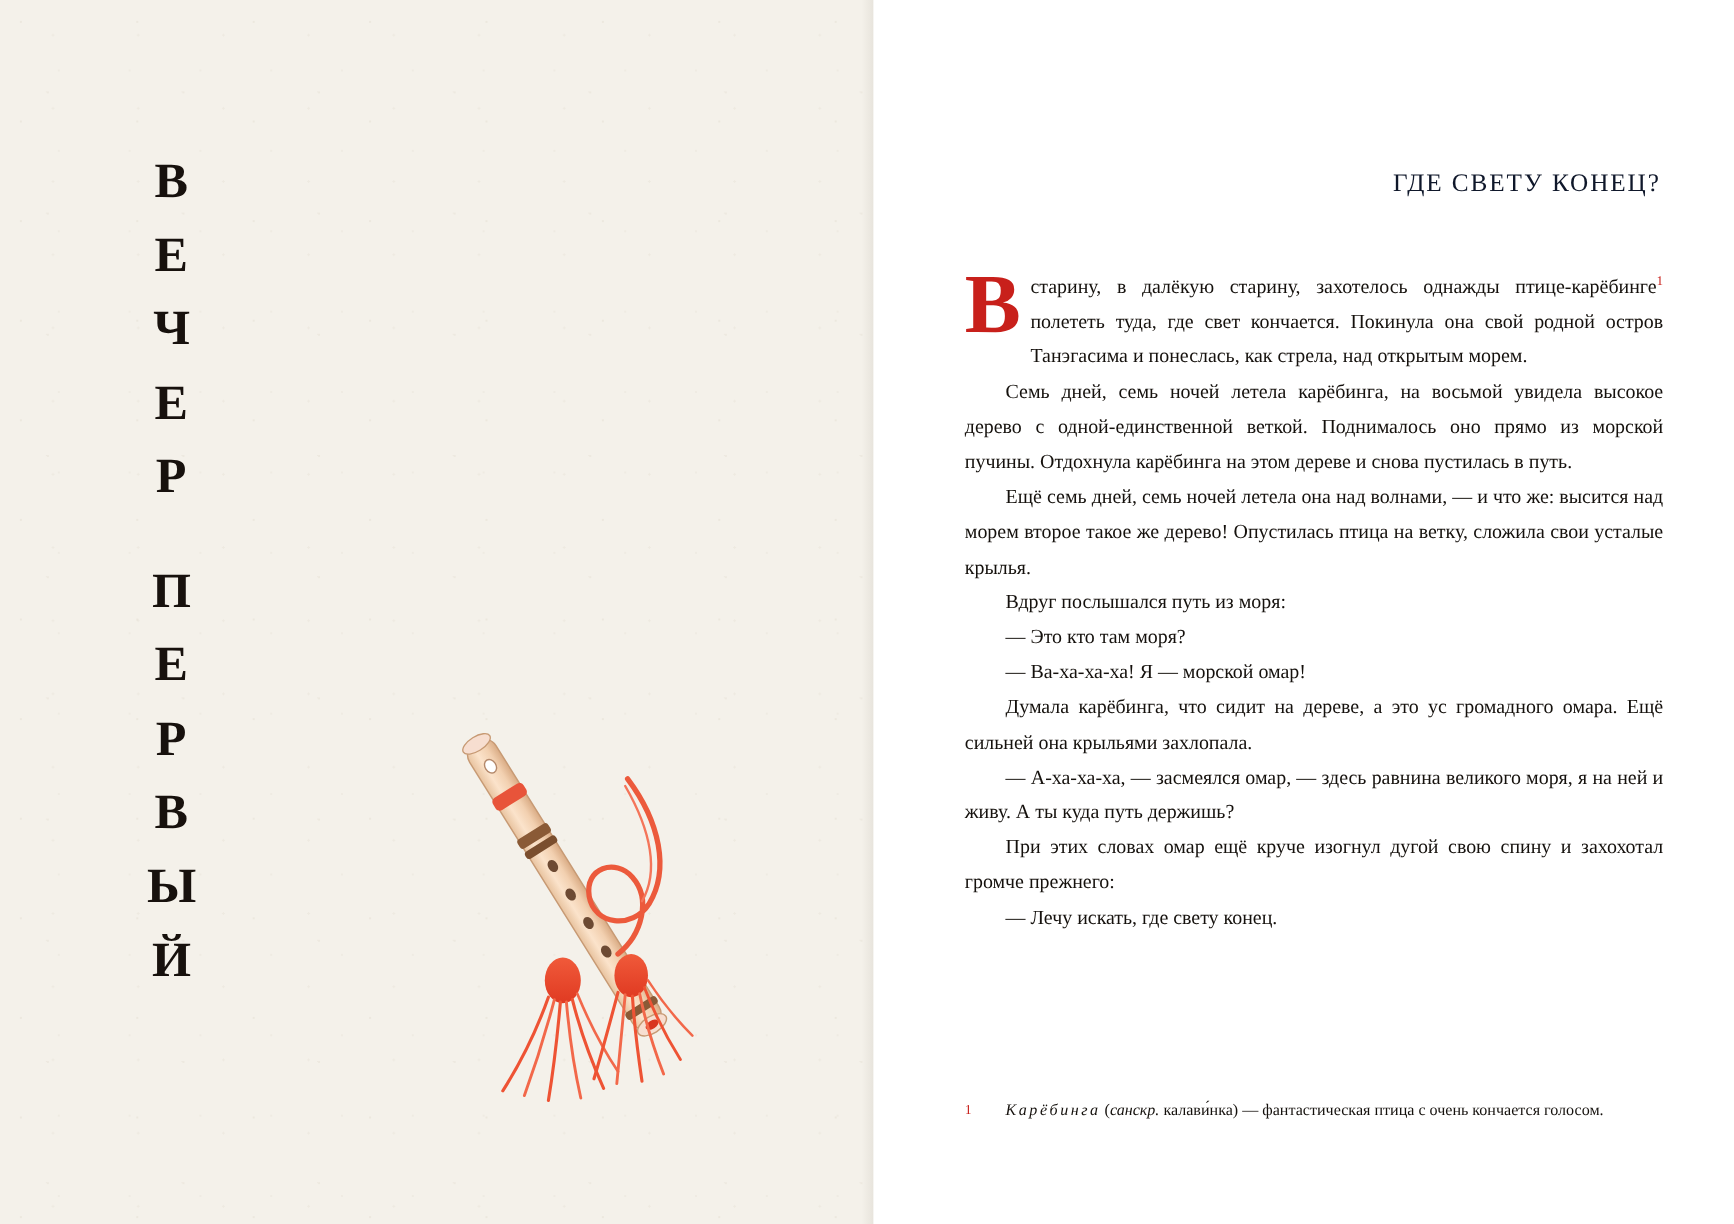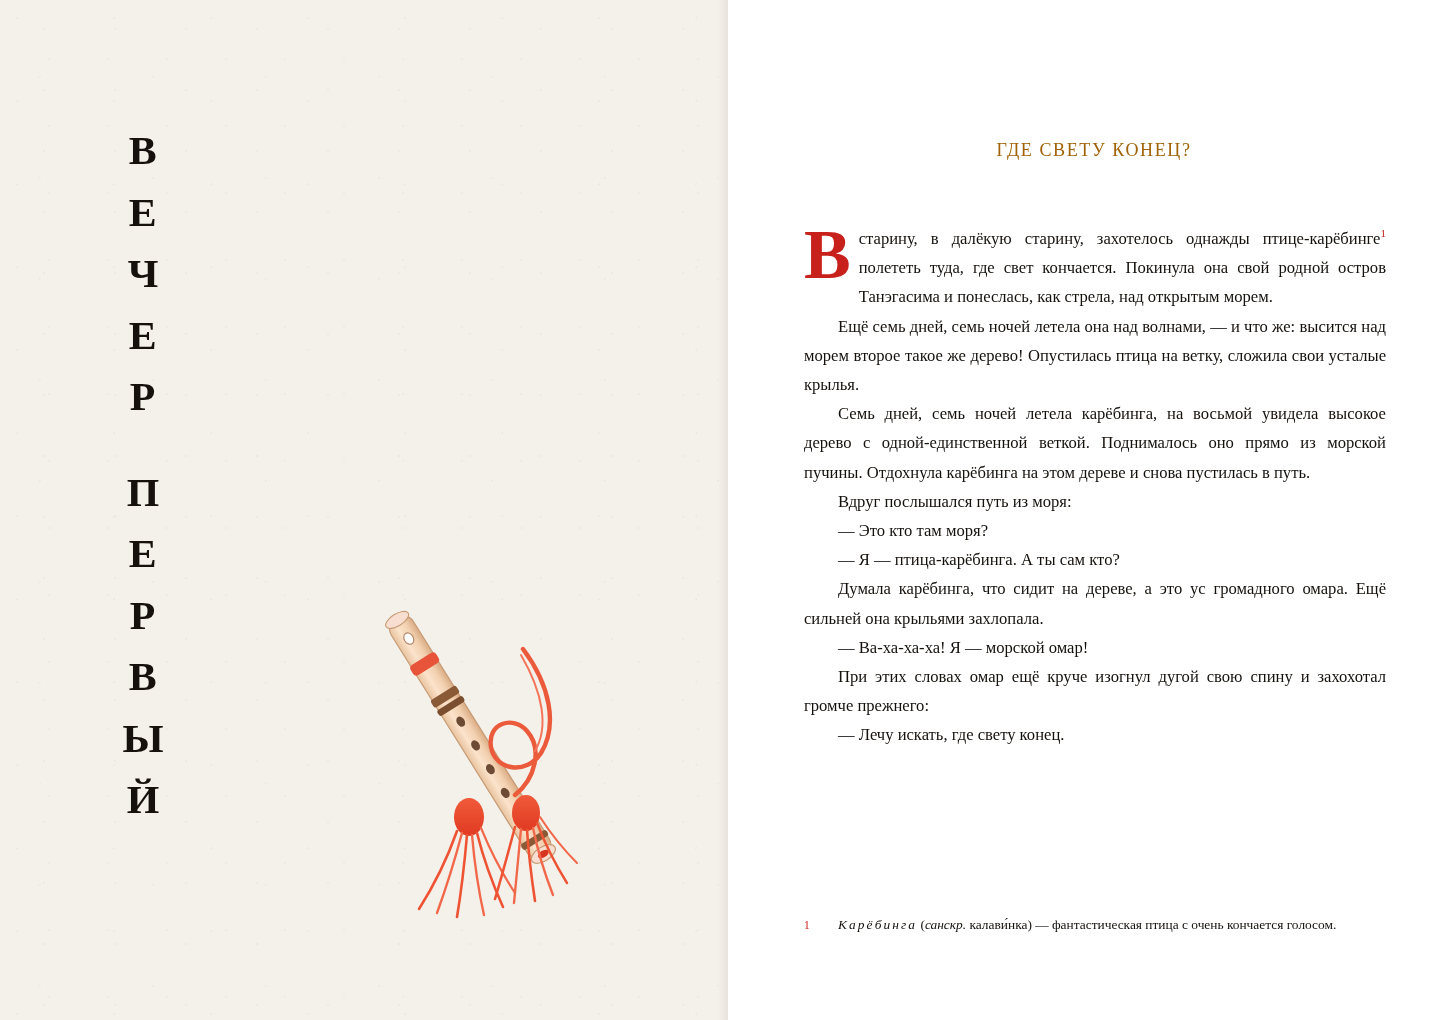--- a/index.html
+++ b/index.html
@@ -80,25 +80,25 @@
     top: 0;
     width: 717px;
     height: 1020px;
     background: #ffffff;
   }
   .chapter-heading {
     position: absolute;
     left: 76px;
     top: 140px;
     width: 580px;
-    text-align: center;
-    font-family: "Liberation Serif", serif;
-    font-size: 18px;
+    text-align: right;
+    font-family: "Liberation Serif", serif;
+    font-size: 21px;
     letter-spacing: 1.6px;
-    color: #a16207;
+    color: #0f172a;
     font-weight: 400;
   }
   .body-block {
     position: absolute;
     left: 76px;
     top: 224px;
     width: 582px;
     color: #15110d;
     font-size: 16.6px;
     line-height: 29.2px;
@@ -236,27 +236,27 @@
   </div>
 
   <div class="page-right">
 
     <div class="chapter-heading">ГДЕ СВЕТУ КОНЕЦ?</div>
 
     <div class="body-block">
 
       <p class="dropcap-para"><span class="dropcap">В</span><span>старину, в далёкую старину, захотелось однажды птице-ка­рёбинге<span class="fn-ref">1</span> полететь туда, где свет кончается. Покинула она свой родной остров Танэгасима и понеслась, как стрела, над открытым морем.</span></p>
 
+      <p>Семь дней, семь ночей летела карёбинга, на восьмой увидела высокое дерево с одной-единственной веткой. Поднималось оно прямо из морской пучины. Отдохнула карёбинга на этом дереве и снова пустилась в путь.</p>
       <p>Ещё семь дней, семь ночей летела она над волнами, — и что же: высится над морем второе такое же дерево! Опустилась птица на ветку, сложила свои усталые крылья.</p>
-      <p>Семь дней, семь ночей летела карёбинга, на восьмой увидела высокое дерево с одной-единственной веткой. Поднималось оно прямо из морской пучины. Отдохнула карёбинга на этом дереве и снова пустилась в путь.</p>
       <p>Вдруг послышался путь из моря:</p>
       <p>— Это кто там моря?</p>
-      <p>— Я — птица-карёбинга. А ты сам кто?</p>
+      <p>— Ва-ха-ха-ха! Я — морской омар!</p>
       <p>Думала карёбинга, что сидит на дереве, а это ус громадного омара. Ещё сильней она крыльями захлопала.</p>
-      <p>— Ва-ха-ха-ха! Я — морской омар!</p>
+      <p>— А-ха-ха-ха, — засмеялся омар, — здесь равнина великого моря, я на ней и живу. А ты куда путь держишь?</p>
       <p>При этих словах омар ещё круче изогнул дугой свою спину и захохотал громче прежнего:</p>
       <p>— Лечу искать, где свету конец.</p>
     </div>
 
     <div class="footnote">
       <span class="marker">1</span>
       <span class="fn-text"><span class="sp-word">Карёбинга</span> (<span class="ital">санскр.</span> <span>калави́нка</span>) <span>— фантастическая птица с очень кончается голосом.</span></span>
     </div>
 
   </div>

